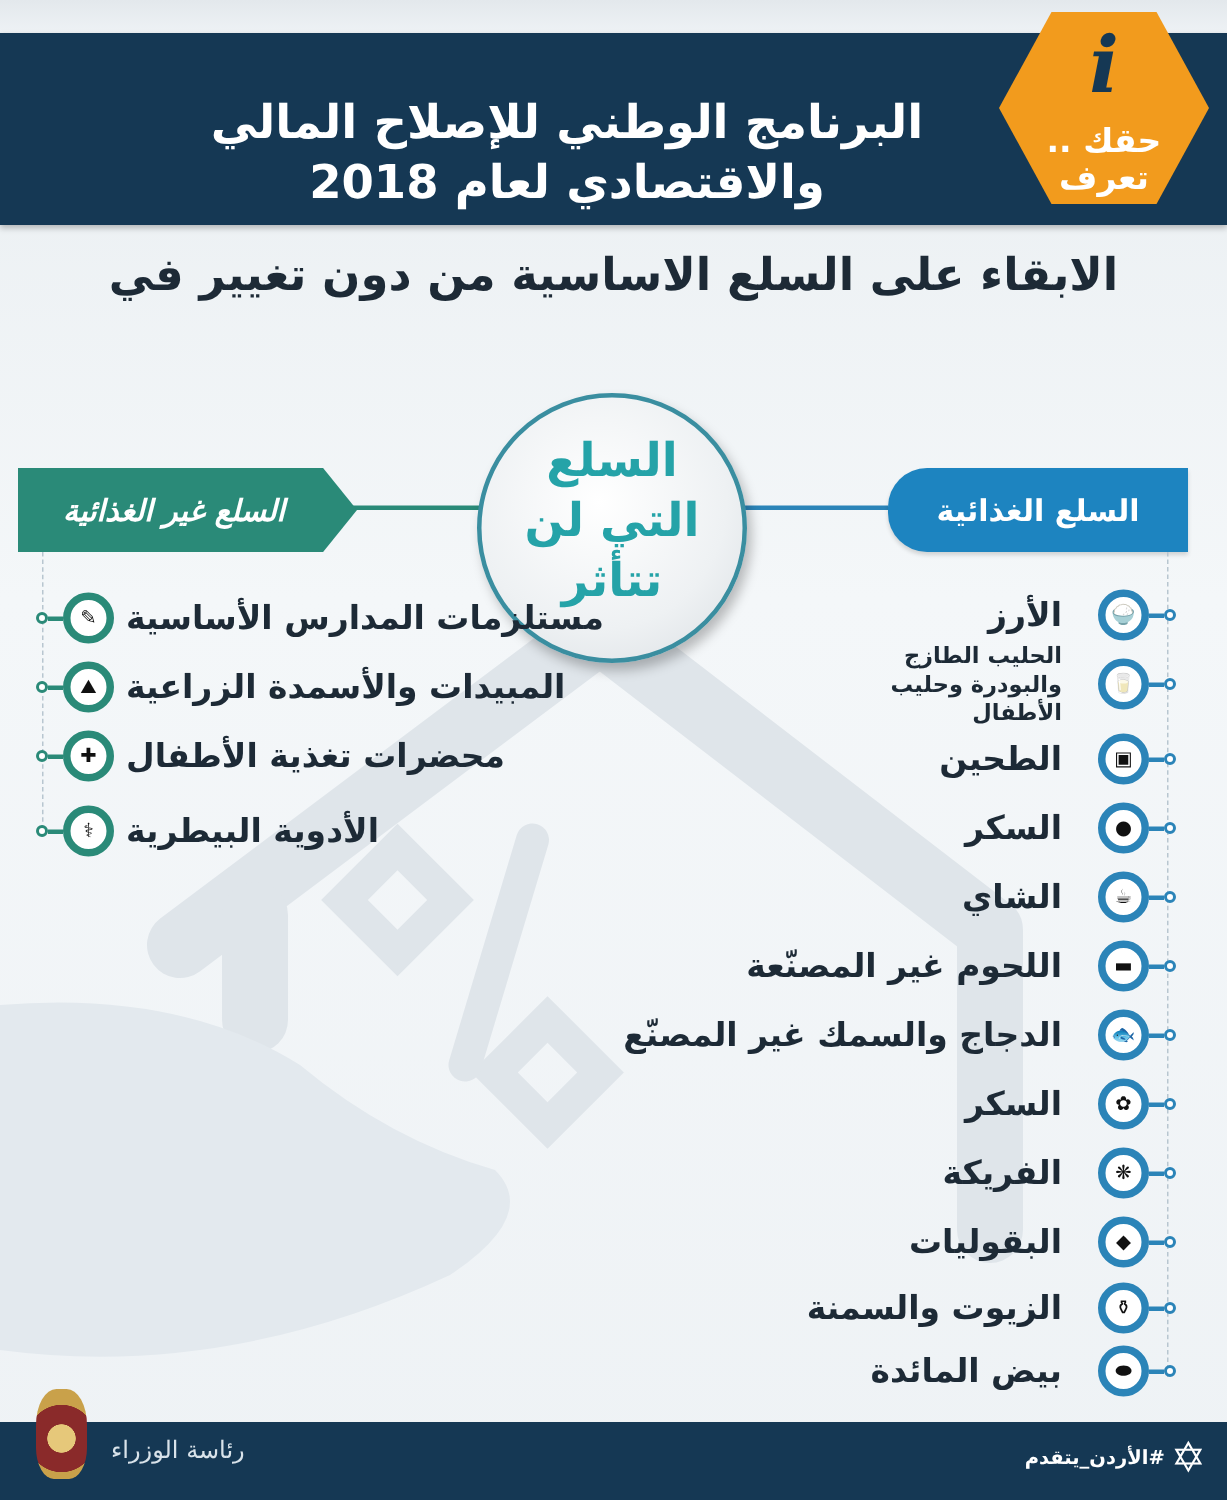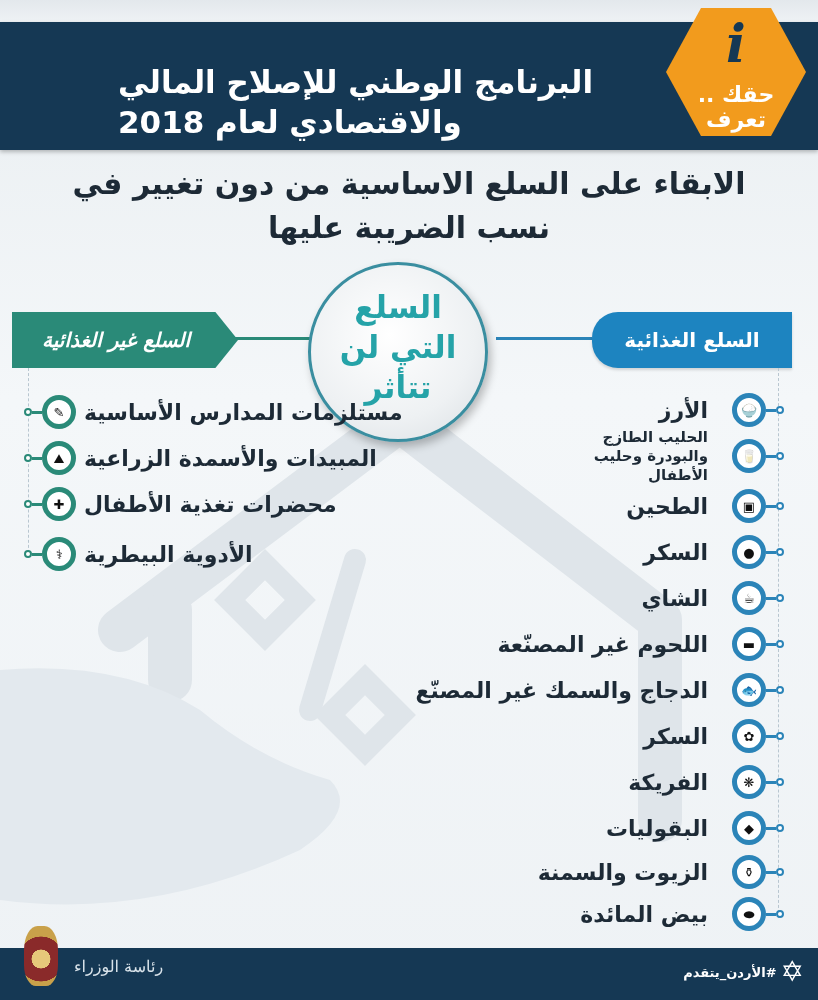--- a/index.html
+++ b/index.html
@@ -11,21 +11,21 @@
     color: #1d2a36;
   }
   .top-strip { position: absolute; left: 0; top: 0; width: 818px; height: 22px; background: linear-gradient(180deg,#e3e8ec,#eef2f5); }
   .header-band {
     position: absolute; left: 0; top: 22px; width: 818px; height: 128px;
     background: #153854;
     box-shadow: 0 2px 4px rgba(0,0,0,0.25);
   }
   .header-title {
     position: absolute; right: 180px; top: 40px; width: 520px;
-    direction: rtl; text-align: left;
+    direction: rtl; text-align: center;
     color: #ffffff; font-weight: bold; font-size: 31px; line-height: 40px;
   }
   .hexagon {
     position: absolute; left: 666px; top: 8px; width: 140px; height: 128px;
     background: #f29b1d;
     clip-path: polygon(25% 0, 75% 0, 100% 50%, 75% 100%, 25% 100%, 0 50%);
     filter: drop-shadow(0 1px 2px rgba(0,0,0,0.3));
   }
   .hex-i {
     position: absolute; left: 0; right: 0; top: 6px; text-align: center;
@@ -44,21 +44,21 @@
   }
 
   
   .watermark { position: absolute; left: 0; top: 380px; width: 818px; height: 560px; pointer-events: none; }
 
   .connector-line { position: absolute; height: 3px; top: 337px; }
   .line-left { left: 232px; width: 90px; background: #2a8a78; }
   .line-right { left: 496px; width: 96px; background: #2b84b8; }
 
   .center-circle {
-    position: absolute; left: 308px; top: 262px; width: 180px; height: 180px;
+    position: absolute; left: 318px; top: 262px; width: 180px; height: 180px;
     border-radius: 50%;
     background: radial-gradient(circle at 45% 40%, #ffffff 0%, #eef1f3 60%, #d9dee2 100%);
     border: 3px solid #3a8ea0;
     box-shadow: 3px 5px 8px rgba(0,0,0,0.25);
   }
   .center-text {
     position: absolute; left: 0; right: 0; top: 22px; text-align: center;
     direction: rtl; color: #25a3a8; font-weight: bold; font-size: 31px; line-height: 40px;
   }
 
@@ -131,21 +131,20 @@
   </div>
 </div>
 
 <div class="hexagon">
   <div class="hex-i">i</div>
   <div class="hex-label">حقك .. تعرف</div>
 </div>
 
 <div class="subtitle">
   <div>الابقاء على السلع الاساسية من دون تغيير في</div>
-  <div>نسب الضريبة عليها</div>
 </div>
 
 <svg class="watermark" viewBox="0 0 818 560">
   <g fill="none" stroke="#dfe5ea" stroke-width="44" stroke-linejoin="round" stroke-linecap="round">
     <path d="M120 250 L400 40 L660 240 L660 440"></path>
     <path d="M170 230 L170 300"></path>
   </g>
   <g fill="none" stroke="#dfe5ea" stroke-width="22">
     <rect x="240" y="195" width="50" height="50" transform="rotate(45 265 220)"></rect>
     <rect x="340" y="310" width="50" height="50" transform="rotate(45 365 335)"></rect>

